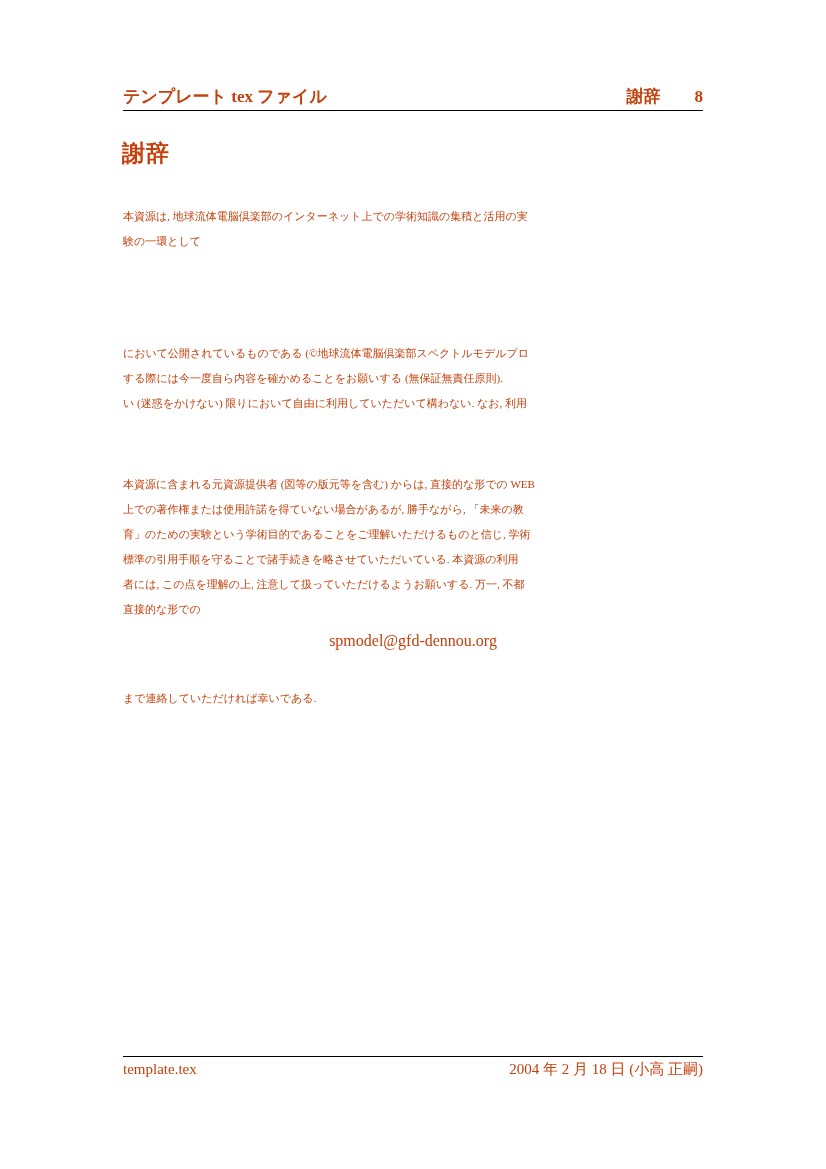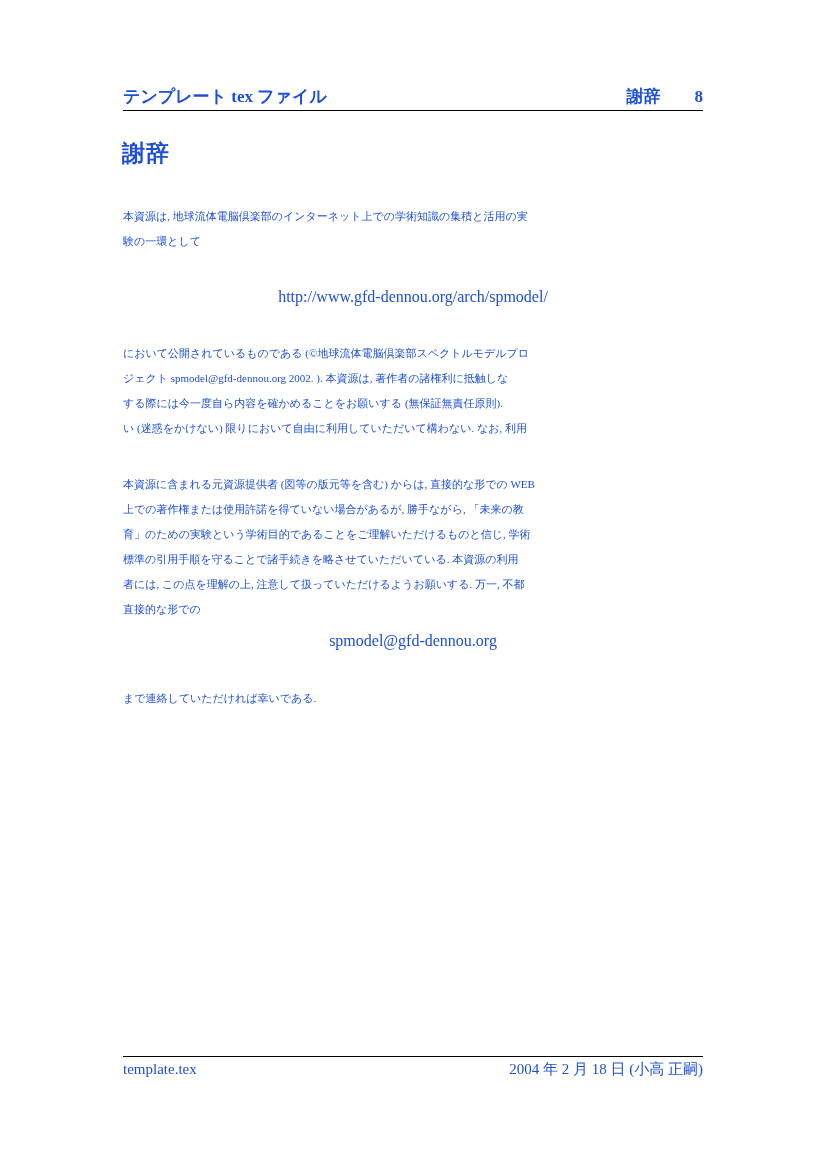--- a/index.html
+++ b/index.html
@@ -5,21 +5,21 @@
   html, body {
     margin: 0;
     padding: 0;
     background: #ffffff;
   }
   .page {
     position: relative;
     width: 826px;
     height: 1169px;
     background: #ffffff;
-    color: #1d4ed8;
+    color: #c2410c;
     font-family: "Liberation Serif", serif;
     overflow: hidden;
   }
 
   
   .running-header {
     position: absolute;
     left: 123px;
     top: 87px;
     width: 580px;
@@ -104,25 +104,23 @@
     </span>
   </div>
 
   <div class="section-heading">謝辞</div>
 
   <div class="body-block" id="para-1">
     <div class="body-line">本資源は, 地球流体電脳倶楽部のインターネット上での学術知識の集積と活用の実</div>
     <div class="body-line">験の一環として</div>
   </div>
 
-  <div class="centered-line" id="url-line">http://www.gfd-dennou.org/arch/spmodel/</div>
 
   <div class="body-block" id="para-2">
     <div class="body-line">において公開されているものである (©地球流体電脳倶楽部スペクトルモデルプロ</div>
-    <div class="body-line">ジェクト spmodel@gfd-dennou.org 2002. ). 本資源は, 著作者の諸権利に抵触しな</div>
     <div class="body-line">する際には今一度自ら内容を確かめることをお願いする (無保証無責任原則).</div>
     <div class="body-line">い (迷惑をかけない) 限りにおいて自由に利用していただいて構わない. なお, 利用</div>
   </div>
 
   <div class="body-block" id="para-3">
     <div class="body-line">本資源に含まれる元資源提供者 (図等の版元等を含む) からは, 直接的な形での WEB</div>
     <div class="body-line">上での著作権または使用許諾を得ていない場合があるが, 勝手ながら, 「未来の教</div>
     <div class="body-line">育」のための実験という学術目的であることをご理解いただけるものと信じ, 学術</div>
     <div class="body-line">標準の引用手順を守ることで諸手続きを略させていただいている. 本資源の利用</div>
     <div class="body-line">者には, この点を理解の上, 注意して扱っていただけるようお願いする. 万一, 不都</div>

